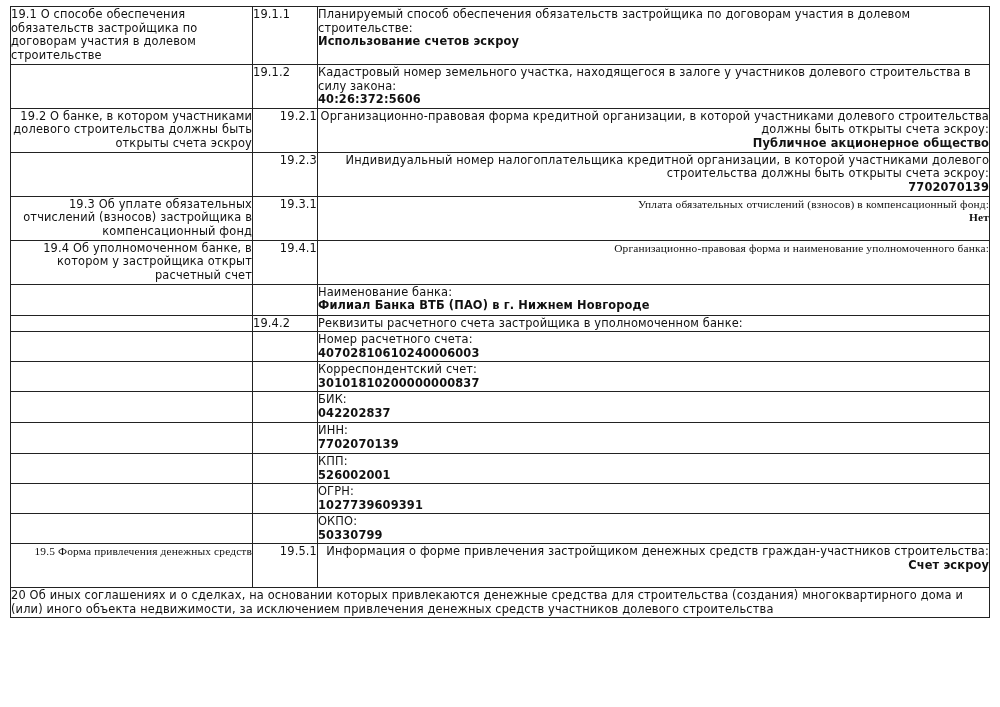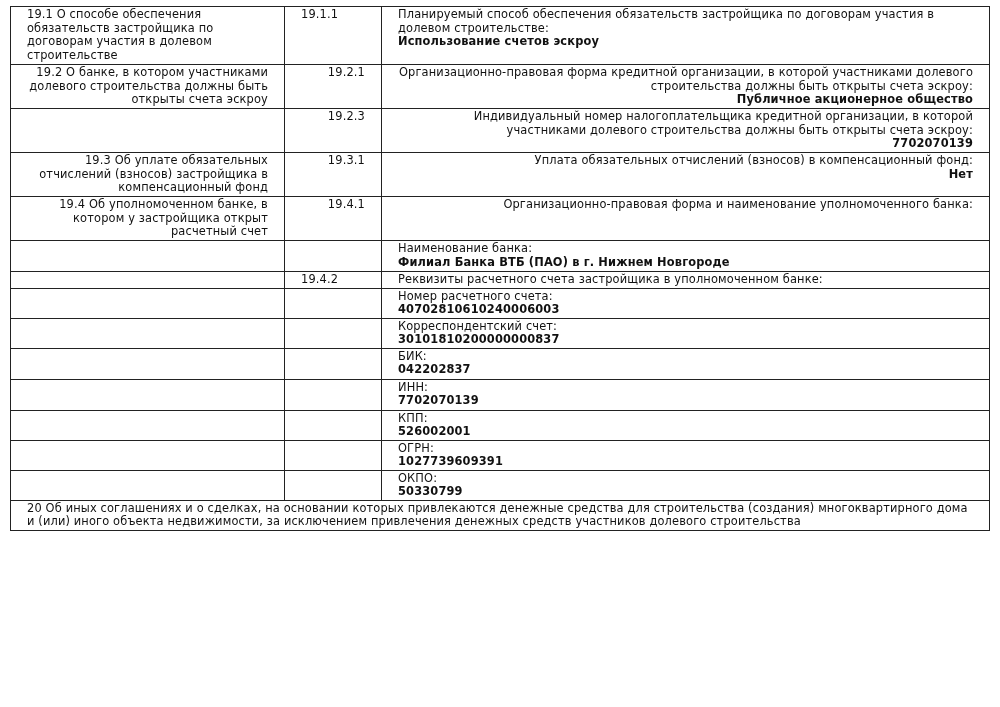--- a/index.html
+++ b/index.html
@@ -1,44 +1,52 @@
 <!DOCTYPE html>
 <html><head>
 <meta charset="utf-8">
 <style>
   html, body { margin: 0; padding: 0; background: #ffffff; }
   body { width: 1000px; height: 707px; position: relative; overflow: hidden;
          font-family: "DejaVu Sans", sans-serif; color: #111; }
   table.doc { position: absolute; left: 10px; top: 6px; width: 980px;
               border-collapse: collapse; table-layout: fixed; font-size: 11.4px; line-height: 13.5px; }
-  table.doc td { border: 1px solid #222; padding: 1px 16px; vertical-align: top; letter-spacing: 0.15px; }
+  table.doc td { border: 1px solid #222; padding: 1px 0; vertical-align: top; letter-spacing: 0.15px; }
   td.c1 { width: 241px; }
   td.c2 { width: 64px; vertical-align: middle; }
   td.c3 { }
-  td.mid { vertical-align: middle; }
+  td.mid { vertical-align: middle; font-family: Liberation Serif, serif; }
   .b { font-weight: bold; display: block; }
   .l { display: block; }
   tr.h63 td { height: 55px; }
   tr.h41 td { height: 39px; }
   tr.h43 td { height: 41px; text-align: right; }
   tr.h29 td { height: 27px; }
   tr.h15 td { height: 13px; }
   tr.h30 td { height: 28px; }
 </style>
 </head>
 <body>
 
 <table class="doc">
   <tbody>
     <tr class="h63">
       <td class="c1">19.1 О способе обеспечения обязательств застройщика по договорам участия в долевом строительстве</td>
       <td class="c2">19.1.1</td>
       <td class="c3">
         <span class="l">Планируемый способ обеспечения обязательств застройщика по договорам участия в долевом строительстве:</span>
         <span class="b">Использование счетов эскроу</span>
+      </td>
+    </tr>
+    <tr class="h41">
+      <td class="c1"></td>
+      <td class="c2">19.1.2</td>
+      <td class="c3">
+        <span class="l">Кадастровый номер земельного участка, находящегося в залоге у участников долевого строительства в силу закона:</span>
+        <span class="b">40:26:372:5606</span>
       </td>
     </tr>
     <tr class="h43">
       <td class="c1">19.2 О банке, в котором участниками долевого строительства должны быть открыты счета эскроу</td>
       <td class="c2">19.2.1</td>
       <td class="c3">
         <span class="l">Организационно-правовая форма кредитной организации, в которой участниками долевого строительства должны быть открыты счета эскроу:</span>
         <span class="b">Публичное акционерное общество</span>
       </td>
     </tr>
@@ -129,17 +137,25 @@
       </td>
     </tr>
     <tr class="h29">
       <td class="c1"></td>
       <td class="c2"></td>
       <td class="c3">
         <span class="l">ОКПО:</span>
         <span class="b">50330799</span>
       </td>
     </tr>
+    <tr class="h43">
+      <td class="c1 mid">19.5 Форма привлечения денежных средств</td>
+      <td class="c2">19.5.1</td>
+      <td class="c3">
+        <span class="l">Информация о форме привлечения застройщиком денежных средств граждан-участников строительства:</span>
+        <span class="b">Счет эскроу</span>
+      </td>
+    </tr>
     <tr class="h29">
       <td colspan="3">20 Об иных соглашениях и о сделках, на основании которых привлекаются денежные средства для строительства (создания) многоквартирного дома и (или) иного объекта недвижимости, за исключением привлечения денежных средств участников долевого строительства</td>
     </tr>
   </tbody>
 </table>
 
 </body></html>

